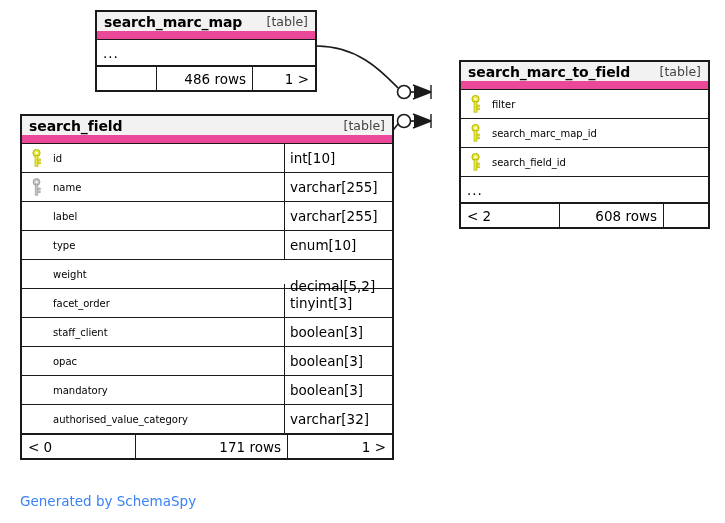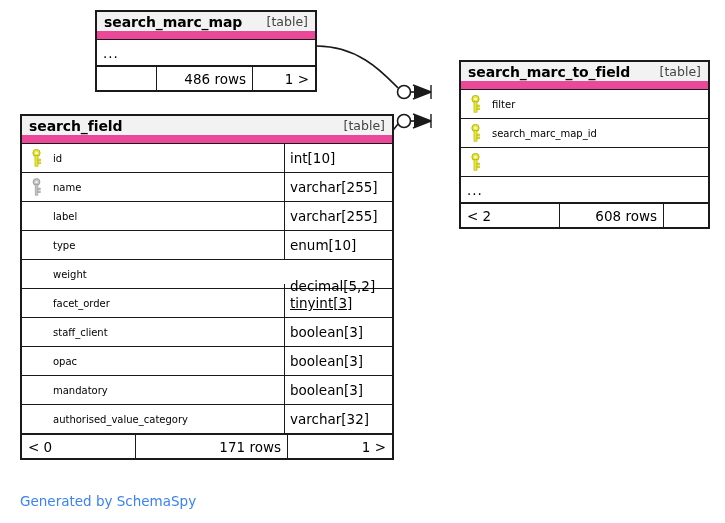--- a/index.html
+++ b/index.html
@@ -208,20 +208,21 @@
     <div class="cell-name">
       <span class="keyicon">
         <svg viewBox="0 0 15 18" width="15" height="18">
             <circle cx="7.5" cy="4" r="3.6" fill="#e8e83c" stroke="#b6b600" stroke-width="1"></circle>
             <circle cx="7.5" cy="4" r="1.2" fill="#ffffff"></circle>
             <rect x="6" y="6.6" width="3" height="10.6" fill="#e8e83c" stroke="#b6b600" stroke-width="0.7"></rect>
             <rect x="9" y="10" width="2.6" height="1.8" fill="#e8e83c" stroke="#b6b600" stroke-width="0.6"></rect>
             <rect x="9" y="13" width="2.6" height="1.8" fill="#e8e83c" stroke="#b6b600" stroke-width="0.6"></rect>
           </svg>
       </span>
+      <span>search_field_id</span>
     </div>
   </div>
 
   <div class="ellipsis-row">...</div>
 
   <div class="tbl-foot">
     <div class="foot-cell foot-left" style="width:98px;">&lt; 2</div>
     <div class="foot-cell foot-right foot-div" style="width:104px;">608 rows</div>
     <div class="foot-cell foot-right foot-div" style="flex:1 1 auto;"></div>
   </div>
@@ -283,21 +284,21 @@
     <div class="cell-name indent">
       <span>weight</span>
     </div>
     <div class="cell-type" style="width:108px;margin-top:24px;">decimal[5,2]</div>
   </div>
 
   <div class="row">
     <div class="cell-name indent">
       <span>facet_order</span>
     </div>
-    <div class="cell-type" style="width:108px;text-decoration:underline;">tinyint[3]</div>
+    <div class="cell-type" style="width:108px;">tinyint[3]</div>
   </div>
 
   <div class="row">
     <div class="cell-name indent">
       <span>staff_client</span>
     </div>
     <div class="cell-type" style="width:108px;">boolean[3]</div>
   </div>
 
   <div class="row">

